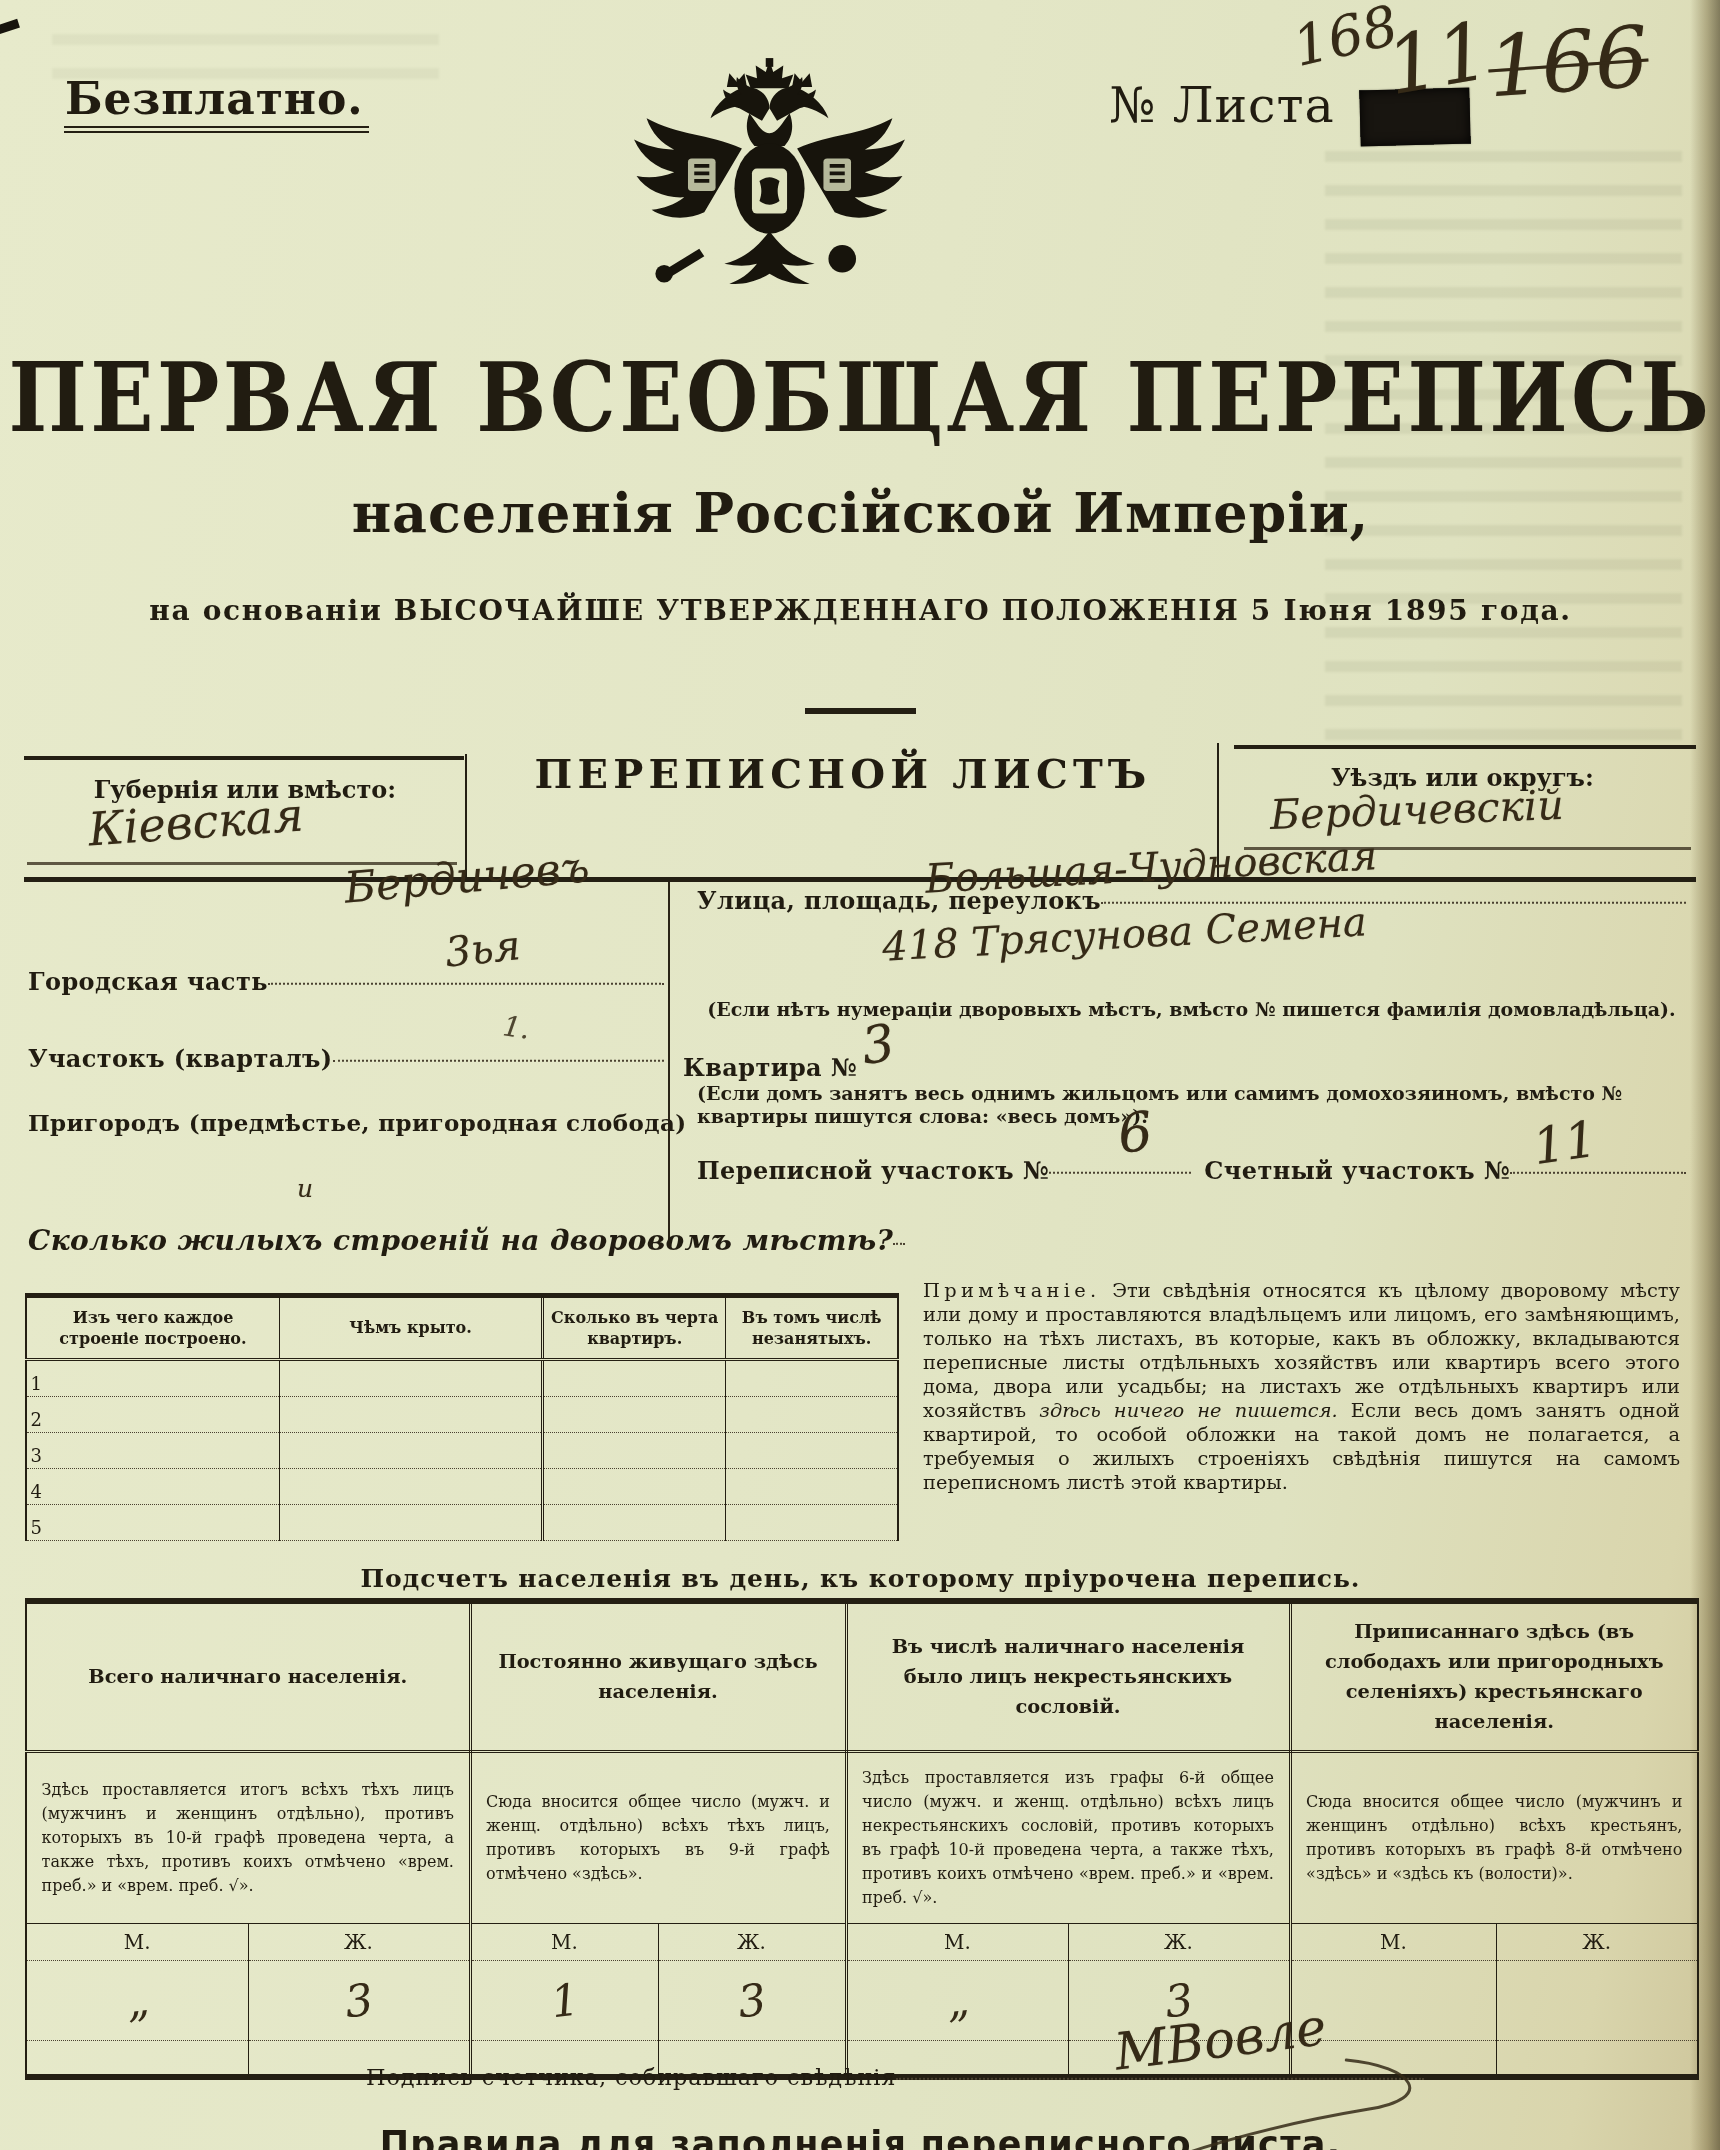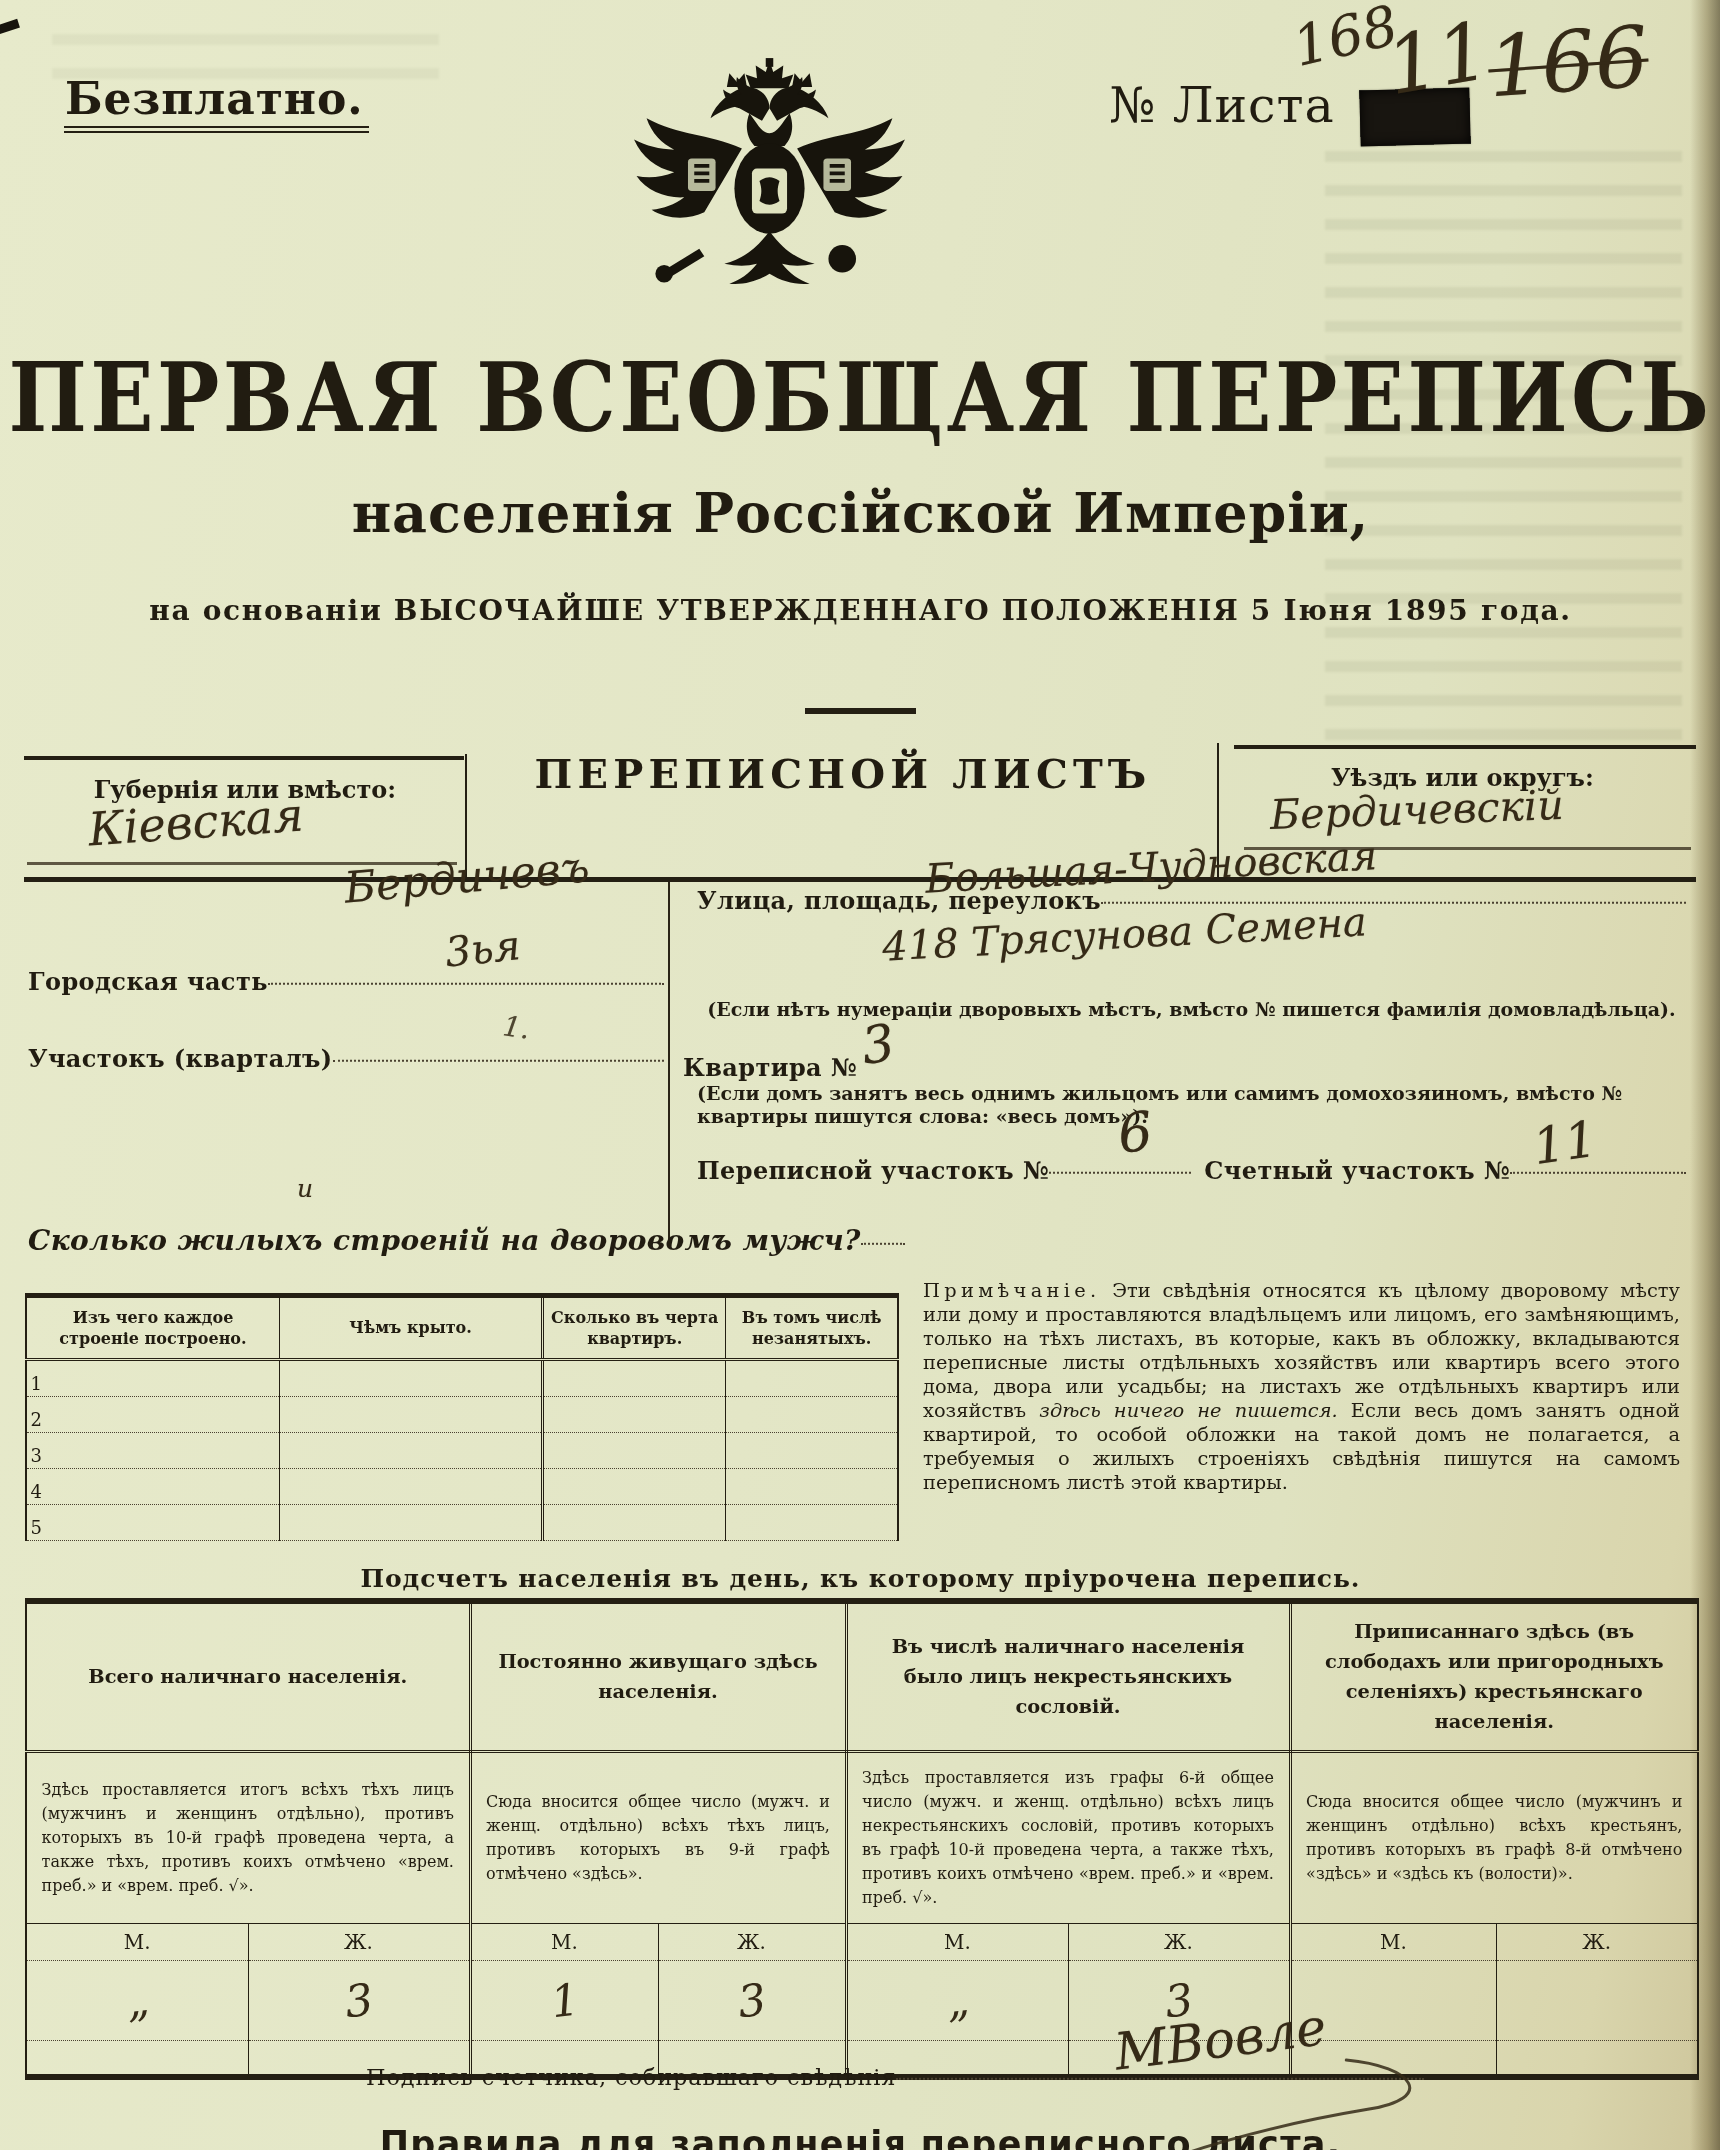--- a/index.html
+++ b/index.html
@@ -167,20 +167,24 @@
       <span class="dots"></span>
   </div>
   <div class="abs hand" style="left:445px;top:925px;font-size:41px;transform:rotate(-6deg);">3ья</div>
 
   <div class="frow" style="left:28px;top:1044px;width:636px;">
     <span class="lbl">Участокъ (кварталъ)</span>
       <span class="dots"></span>
   </div>
   <div class="abs hand" style="left:503px;top:1011px;font-size:28px;transform:rotate(8deg);opacity:.85;">1.</div>
 
+  <div class="frow" style="left:28px;top:1109px;width:636px;">
+    <span class="lbl" style="font-size:23px;">Пригородъ (предмѣстье, пригородная слобода)</span>
+      <span class="dots"></span>
+  </div>
   <div class="abs hand" style="left:297px;top:1174px;font-size:25px;">и</div>
 
   <div class="frow" style="left:697px;top:886px;width:989px;">
     <span class="lbl">Улица, площадь, переулокъ</span>
       <span class="dots"></span>
   </div>
   <div class="abs hand" style="left:925px;top:844px;font-size:40px;transform:rotate(-3deg);">Большая-Чудновская</div>
 
   <div class="abs hand" style="left:882px;top:911px;font-size:40px;transform:rotate(-3deg);">418 Трясунова Семена</div>
 
@@ -197,21 +201,21 @@
   <div class="frow" style="left:697px;top:1156px;width:989px;">
     <span class="lbl">Переписной участокъ №</span>
     <span class="dots fixed" style="width:142px;"></span>
     <span class="lbl" style="margin-left:13px;">Счетный участокъ №</span>
     <span class="dots"></span>
   </div>
   <div class="abs hand" style="left:1118px;top:1101px;font-size:54px;transform:rotate(-6deg);">6</div>
   <div class="abs hand" style="left:1533px;top:1114px;font-size:50px;transform:rotate(-8deg);">11</div>
 
   <div class="abs" id="bq">
-    <span class="q">Сколько жилыхъ строеній на дворовомъ мужч?</span>
+    <span class="q">Сколько жилыхъ строеній на дворовомъ мѣстѣ?</span>
       <span class="dots"></span>
   </div>
 
   <table id="btable">
     <colgroup>
         <col style="width:209px">
         <col style="width:217px">
         <col style="width:151px">
         <col style="width:142px">
       </colgroup>

